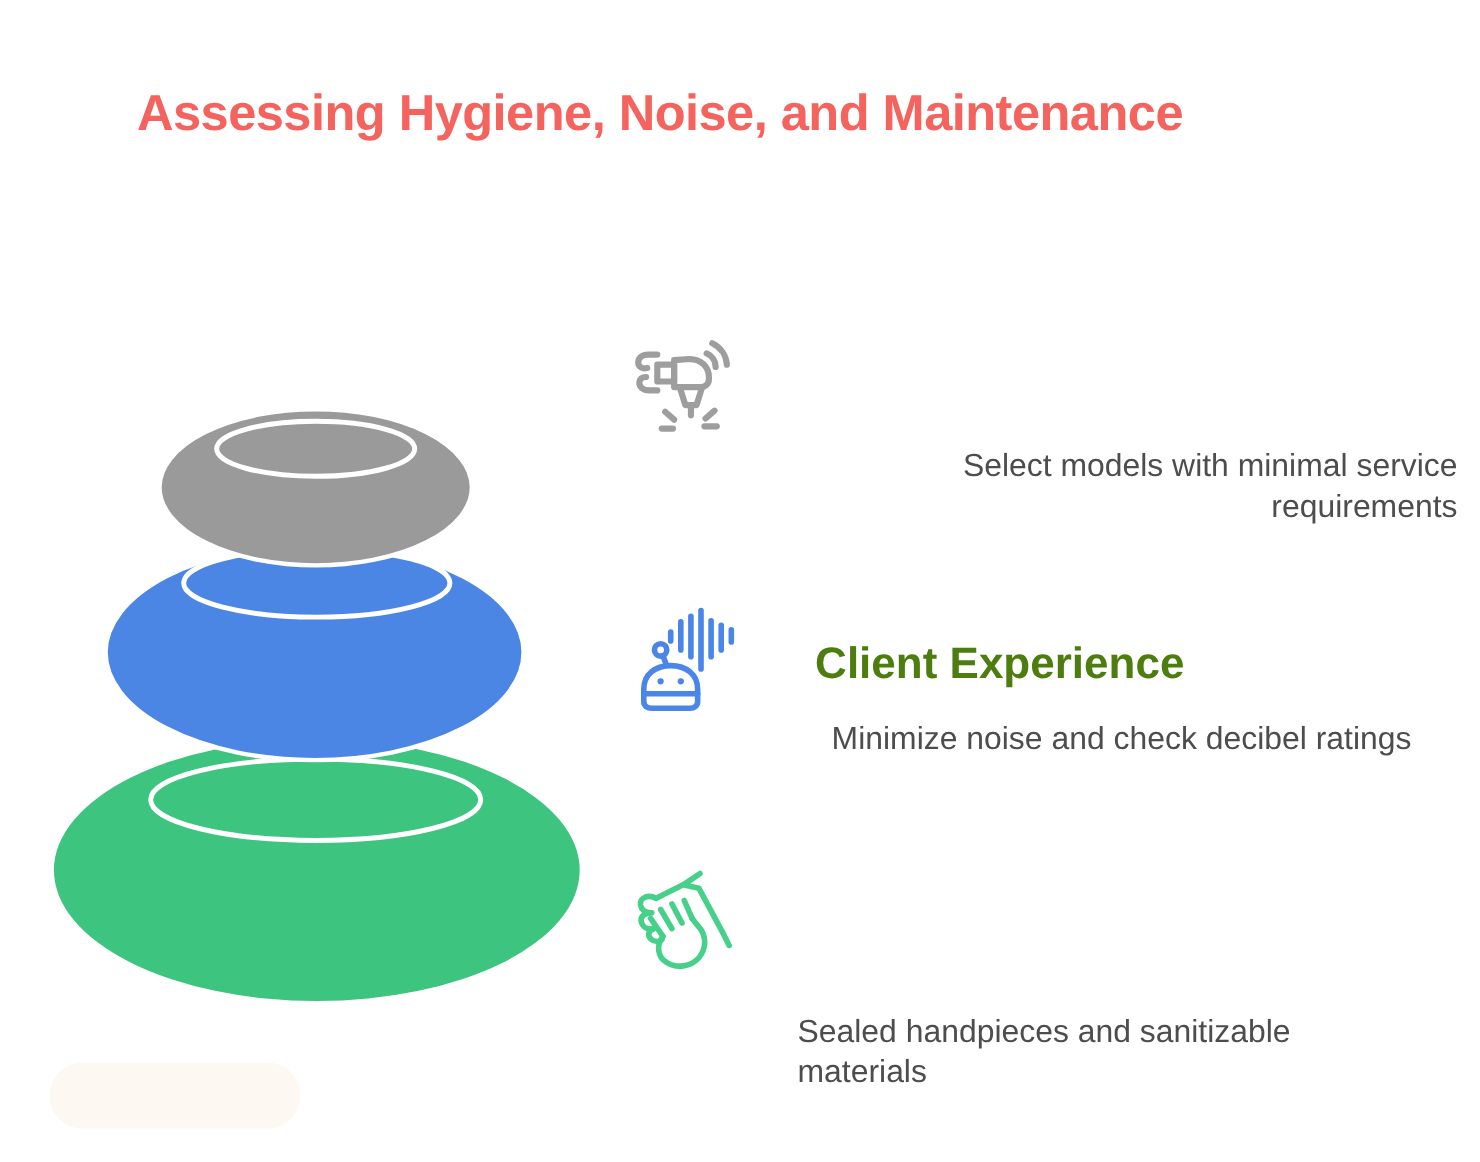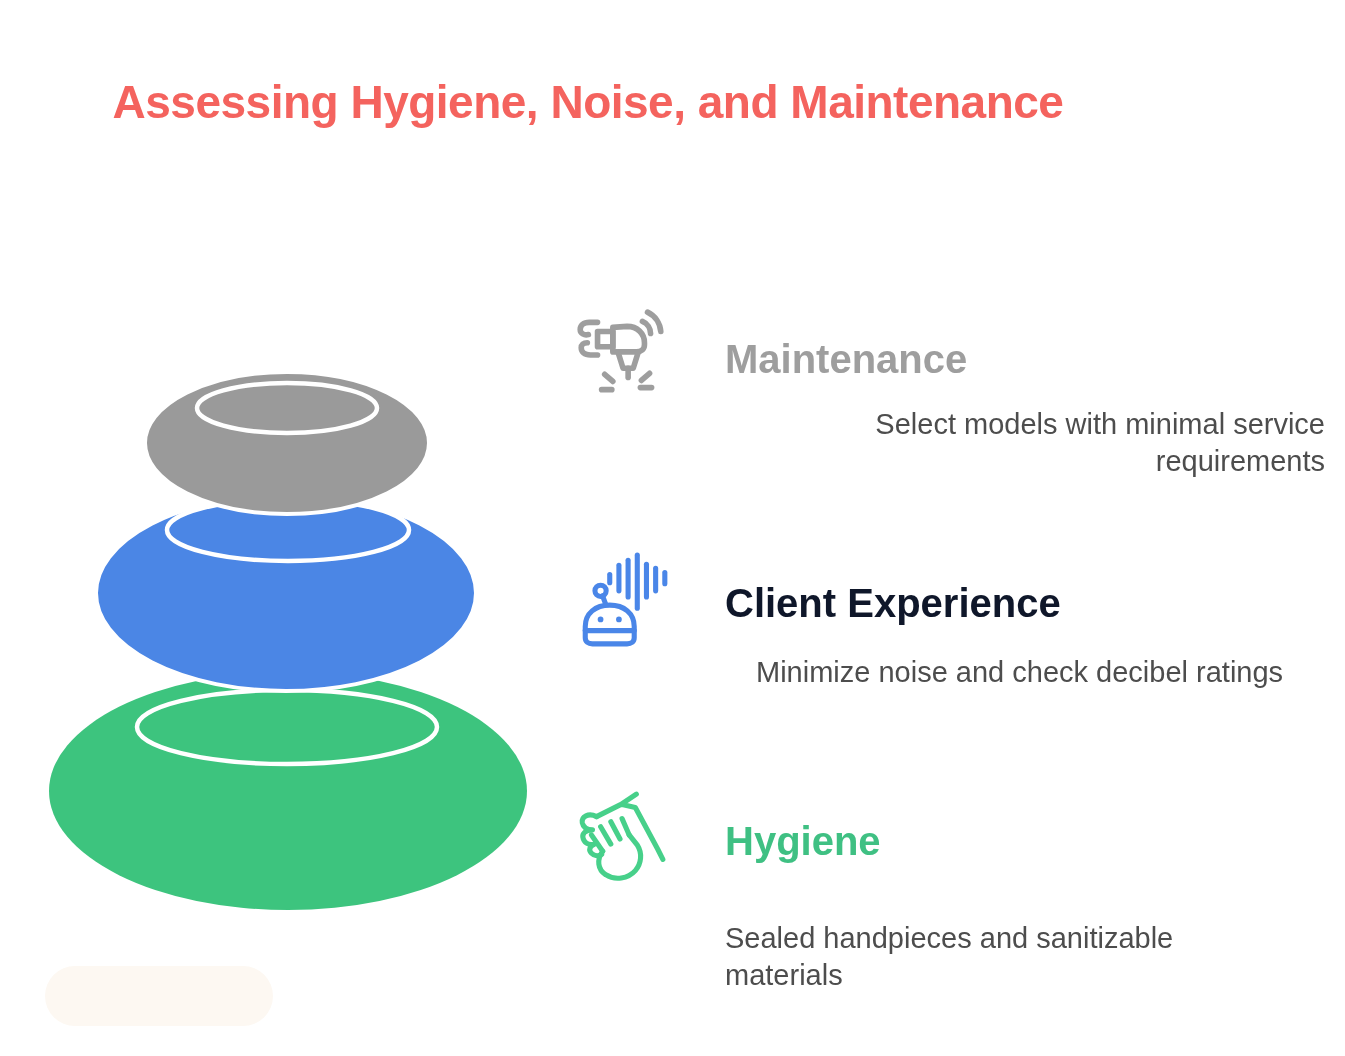--- a/index.html
+++ b/index.html
@@ -11,21 +11,21 @@
   .canvas {
     position: relative;
     width: 1345px;
     height: 1056px;
     background: #ffffff;
     overflow: hidden;
   }
   .title {
     position: absolute;
     top: 76px;
-    left: 0;
+    left: 12px;
     width: 1176px;
     margin: 0;
     text-align: center;
     font-size: 46px;
     font-weight: bold;
     letter-spacing: -0.5px;
     line-height: 1.15;
   }
   .stones-svg {
     position: absolute;
@@ -107,21 +107,20 @@
         <path d="M57 61 V70"></path>
         <path d="M71 15 A13 13 0 0 1 79 27"></path>
         <path d="M76 6 A23 23 0 0 1 89 25"></path>
         <path d="M34 67 L42 74"></path>
         <path d="M78 66 L70 73"></path>
         <path d="M31 82 H41"></path>
         <path d="M69 80 H80"></path>
       </g>
     </svg>
   </div>
-  <h2 class="feature-heading head-1" style="color: rgb(158, 158, 158);">Maintenance</h2>
   <p class="feature-desc desc-1">Select models with minimal service
 requirements</p>
 
   <div class="feature-icon icon-2">
     <svg viewBox="0 0 100 100" width="102" height="102">
       <g fill="none" stroke-width="5" stroke-linecap="round" stroke-linejoin="round" stroke="#4a86e8">
         <circle cx="28" cy="42" r="5.5"></circle>
         <path d="M30 47 L33 55"></path>
         <path d="M13 88 V77 C13 64 23 56 37 56 C51 56 61 64 61 77 V88 C61 92 58 94 54 94 H20 C16 94 13 92 13 88 Z"></path>
         <path d="M13 81 H61"></path>
@@ -130,32 +129,31 @@
         <path d="M55 12 V48"></path>
         <path d="M64 7 V59"></path>
         <path d="M73 16 V48"></path>
         <path d="M82 20 V42"></path>
         <path d="M91 24 V35"></path>
       </g>
       <circle cx="28" cy="70" r="2.8" stroke="none" fill="#4a86e8"></circle>
       <circle cx="46" cy="70" r="2.8" stroke="none" fill="#4a86e8"></circle>
     </svg>
   </div>
-  <h2 class="feature-heading head-2" style="color: #0f172a;">Client Experience</h2>
+  <h2 class="feature-heading head-2" style="color: #4d7c0f; margin-left: 16px;">Client Experience</h2>
   <p class="feature-desc desc-2">Minimize noise and check decibel ratings</p>
 
   <div class="feature-icon icon-3">
     <svg viewBox="0 0 100 100" width="102" height="102">
       <g fill="none" stroke-width="5" stroke-linecap="round" stroke-linejoin="round" stroke="#47d08a">
         <path d="M28 30 C20 26 13 30 14 36 C15 41 19 43 24 43 M24 43 C17 43 13 47 15 52 C17 57 22 58 26 57 M26 57 C21 59 20 63 23 66 C26 69 30 69 33 67"></path>
         <path d="M28 30 L52 18 M52 18 L67 8 M52 18 L66 21 L88 62 M88 62 L93 72"></path>
         <path d="M34 64 L23 48 M42 57 L32 40 M51 52 L42 35 M60 48 L53 32"></path>
         <path d="M34 64 C28 72 29 82 37 87 C46 93 59 91 66 83 C72 76 73 66 68 58 L60 48"></path>
       </g>
     </svg>
   </div>
-  <h2 class="feature-heading head-3" style="color: rgb(63, 192, 131);">Hygiene</h2>
   <p class="feature-desc desc-3">Sealed handpieces and sanitizable
 materials</p>
 
   <div class="watermark" style="background: rgb(253, 248, 242);"></div>
 
 </div>
 
 </body></html>

